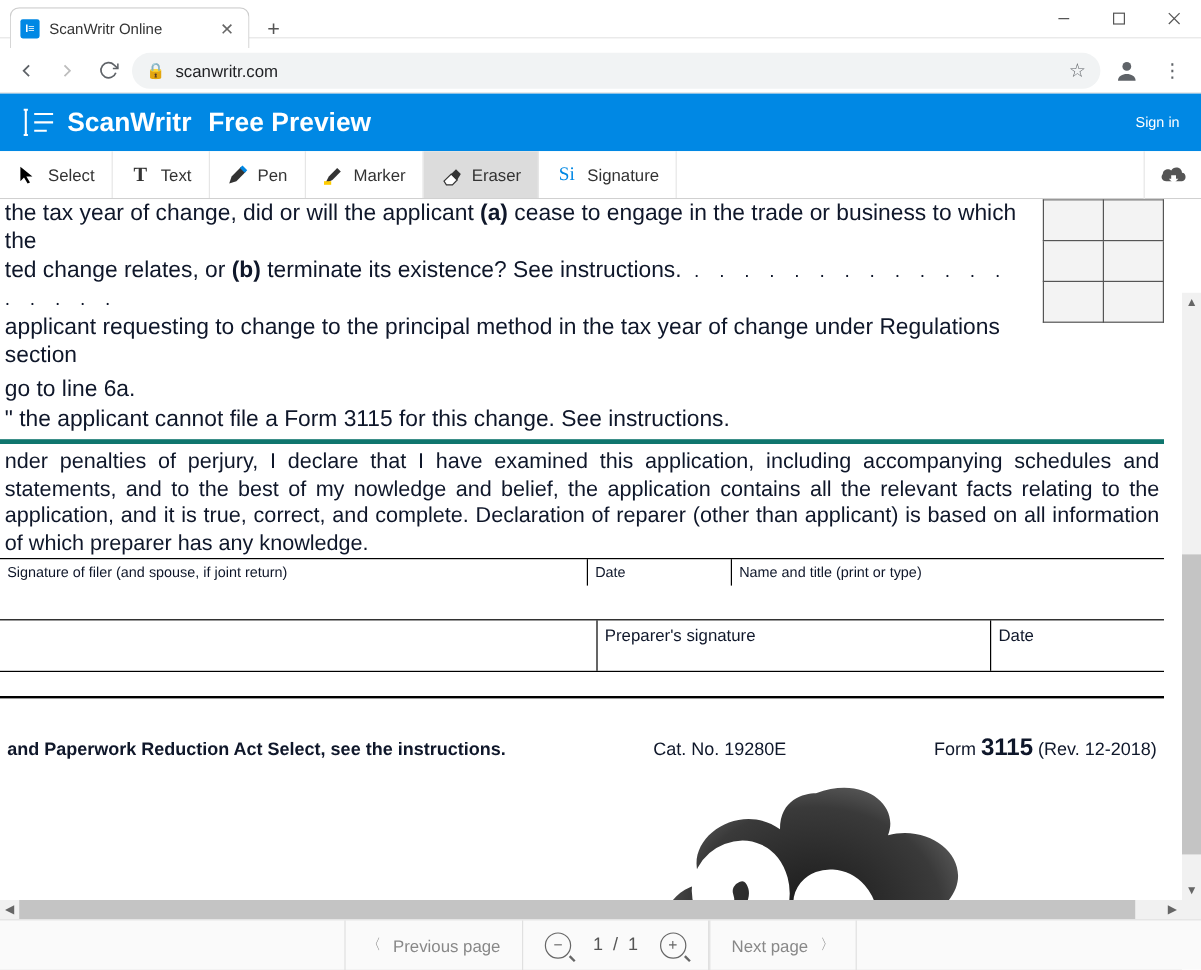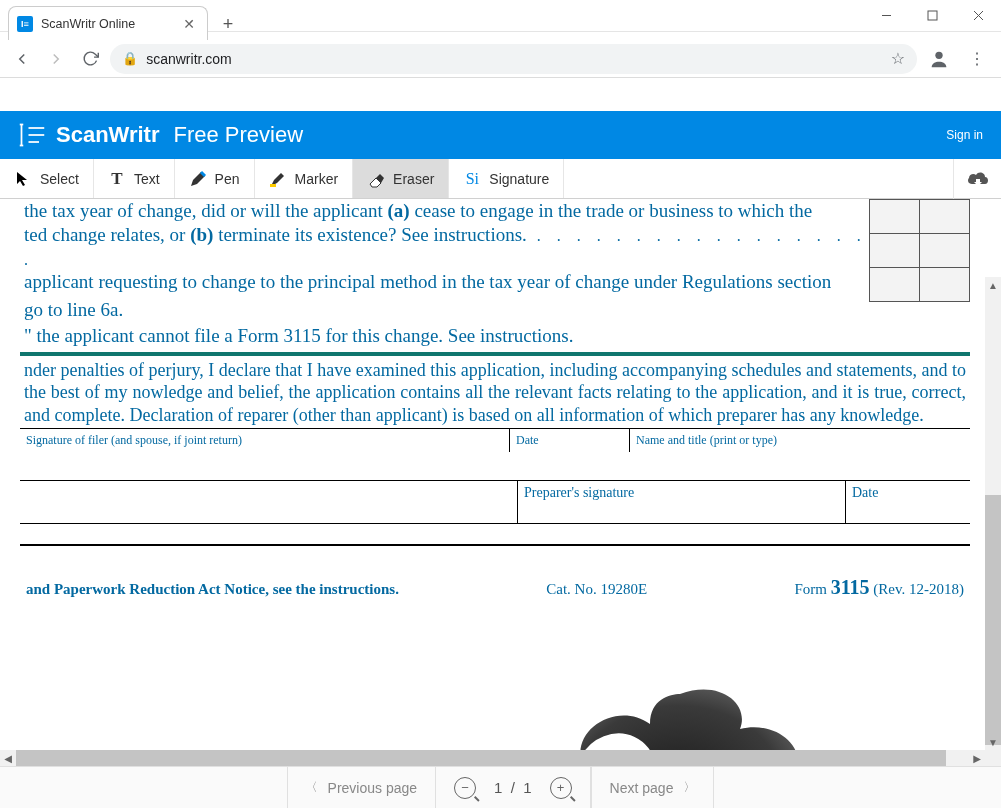--- a/index.html
+++ b/index.html
@@ -27,33 +27,33 @@
   .omnibox .url { flex:1; }
   .omnibox .star { color:#5f6368; font-size:16px;}
   .avatar-btn, .menu-btn { width:32px; height:32px; display:flex; align-items:center; justify-content:center; color:#5f6368;}
   .avatar-btn svg { fill:#5f6368; }
 
   
   .sw-header { height:48px; background:#0088e4; color:#fff; display:flex; align-items:center; justify-content:space-between; padding:0 18px;}
   .sw-brand { display:flex; align-items:center; gap:10px; font-size:22px;}
   .sw-brand .logo { display:flex; align-items:center;}
   .sw-brand .name { font-weight:600; }
-  .sw-brand .mode { font-weight:400; margin-left:4px;}
+  .sw-brand .mode { font-weight:700; margin-left:4px;}
   .sw-signin { font-size:12px; }
 
   
   .sw-tools { height:40px; background:#fff; border-bottom:1px solid #d0d0d0; display:flex; align-items:stretch; position:relative;}
   .tool { display:flex; align-items:center; gap:8px; padding:16px 14px; font-size:14px; color:#333; border-right:1px solid #e6e6e6; cursor:pointer;}
   .tool.active { background:#dcdcdc; }
   .tool .ico { width:18px; height:18px; display:flex; align-items:center; justify-content:center;}
   .sw-cloud { position:absolute; right:0; top:0; width:48px; height:40px; display:flex; align-items:center; justify-content:center; border-left:1px solid #e6e6e6; color:#555;}
 
   
   .canvas-wrap { position:relative; height:590px; background:#fff; overflow:hidden;}
-  .form-page { position:absolute; left:0; top:0; width:970px; font-family: Liberation Serif, serif; color:#0369a1;padding-left:20px;}
+  .form-page { position:absolute; left:0; top:0; width:970px; font-family: Liberation Sans, sans-serif; color:#0f172a;}
   .form-text { font-size:19px; line-height:1.25; padding:0 4px 4px 4px;}
   .dots { letter-spacing:6px; font-size:16px;}
   .checkboxes { position:absolute; right:0; top:0;}
   .checkboxes table { border-collapse:collapse;}
   .checkboxes td { width:50px; height:34px; border:1px solid #555; background:#f3f3f3;}
   .perjury { font-size:18px; line-height:1.25; border-top:4px solid #0f766e; padding:3px 4px 2px 4px; text-align:justify;}
   .sig-row { display:flex; border-top:1px solid #000;}
   .sig-row > div { padding:4px 6px; font-size:12px;}
   .sig-row .c1 { flex:0 0 490px; border-right:1px solid #000;}
   .sig-row .c2 { flex:0 0 120px; border-right:1px solid #000;}
@@ -86,21 +86,21 @@
   .pager { position:absolute; left:0; right:0; bottom:0; height:42px; background:#fafafa; border-top:1px solid #e0e0e0; display:flex; align-items:center; justify-content:center; gap:0; font-size:14px; color:#888;}
   .pager .seg { display:flex; align-items:center; gap:10px; height:42px; padding:0 18px; border-left:1px solid #e0e0e0; border-right:1px solid #e0e0e0;}
   .pager .seg.mid { border-left:none;}
   .pager .pg { color:#555; font-size:15px; padding:0 8px;}
   .pager .zbtn { width:22px; height:22px; border:1.5px solid #666; border-radius:50%; display:flex; align-items:center; justify-content:center; font-size:13px; color:#666; position:relative;}
   .pager .zbtn::after { content:""; position:absolute; width:6px; height:1.5px; background:#666; right:-5px; bottom:-2px; transform:rotate(45deg);}
   .pager .chev { font-size:12px;}
 
   
   .page-root { position:absolute; top:0; left:0; right:0; bottom:0;}
-  .below-chrome { position:absolute; top:78px; left:0; right:0; bottom:0;margin-top:33px;}
+  .below-chrome { position:absolute; top:78px; left:0; right:0; bottom:0;}
 </style>
 </head>
 <body>
 
 <div class="page-root">
 
   <div class="tabstrip">
     <div class="tab">
       <div class="fav">I≡</div>
       <div class="title">ScanWritr Online</div>
@@ -263,21 +263,21 @@
           <div class="c1">Signature of filer (and spouse, if joint return)</div>
           <div class="c2">Date</div>
           <div class="c3">Name and title (print or type)</div>
         </div>
         <div class="sig-row2">
           <div class="c1"></div>
           <div class="c2">Preparer's signature</div>
           <div class="c3">Date</div>
         </div>
         <div class="footer-line">
-          <span class="left"> and Paperwork Reduction Act Notice, see the instructions.</span>
+          <span class="left"> and Paperwork Reduction Act Select, see the instructions.</span>
           <span>Cat. No. 19280E</span>
           <span class="formno"><span>Form </span><span class="num">3115</span><span> (Rev. 12-2018)</span></span>
         </div>
       </div>
 
       <div class="inkblot">
         <svg width="300" height="220" viewBox="0 0 300 220">
           <defs>
             <radialGradient id="g" cx="50%" cy="50%" r="60%">
               <stop offset="0%" stop-color="#1a1a1a"></stop>

